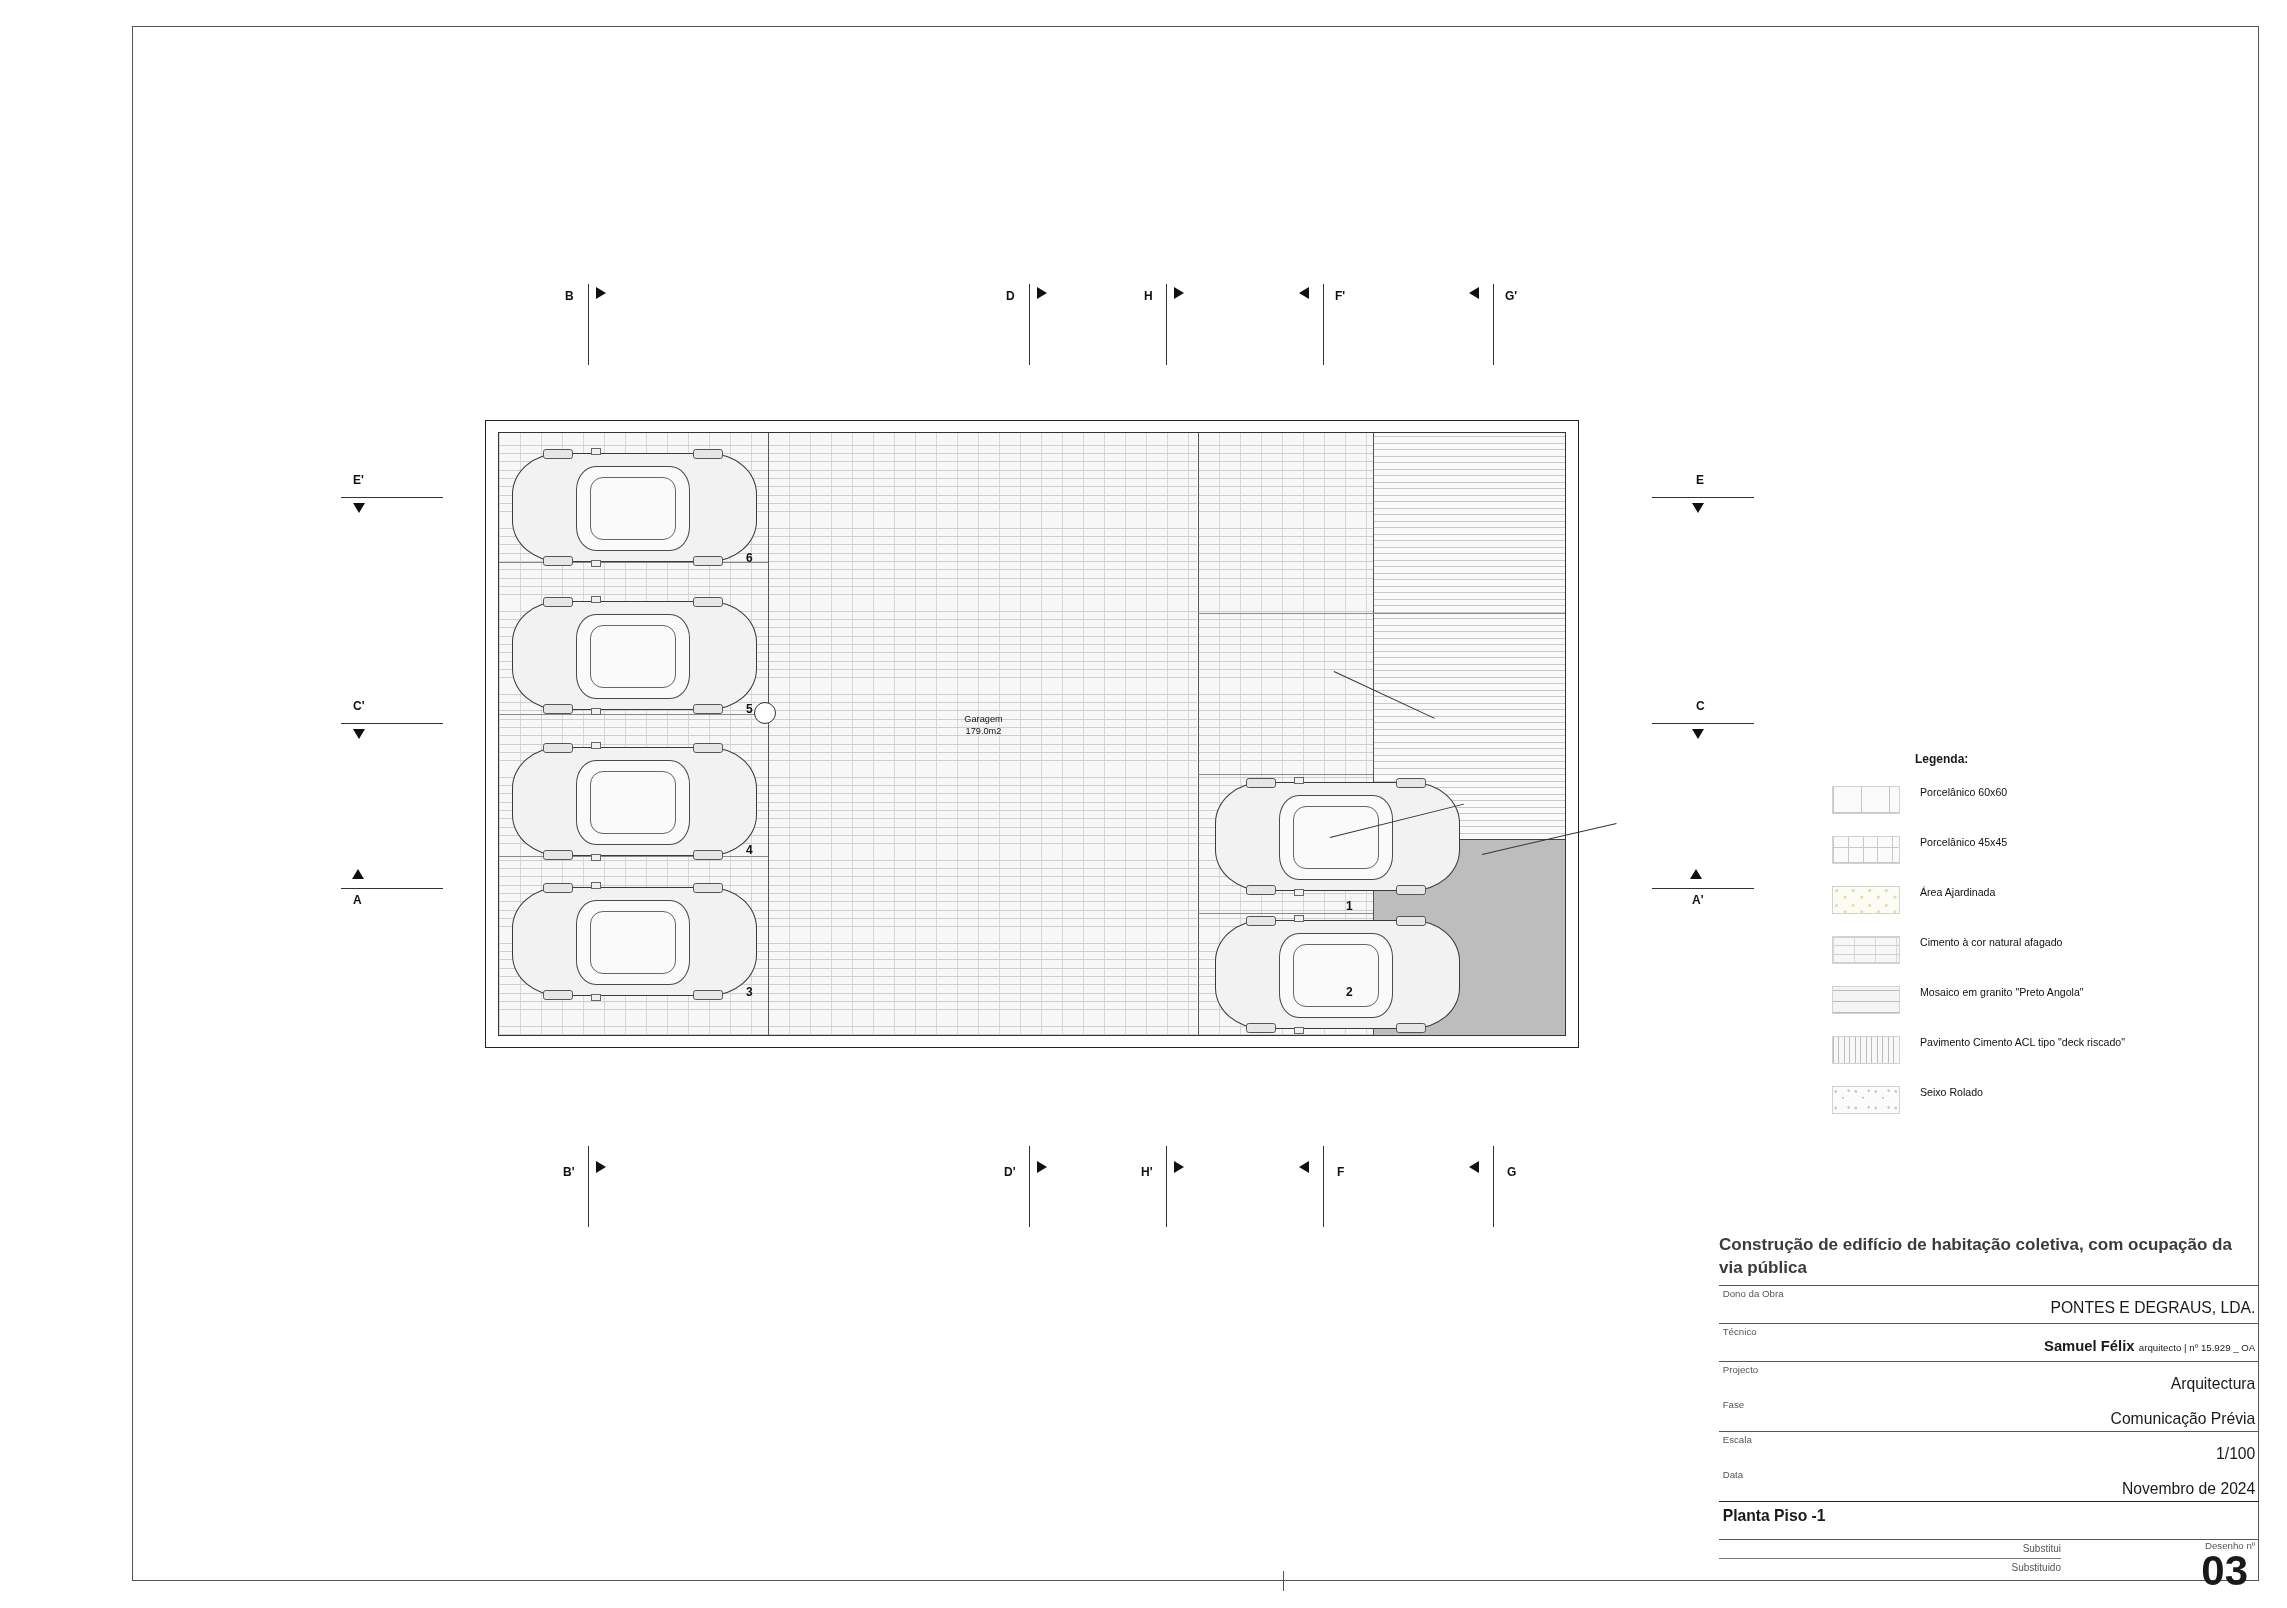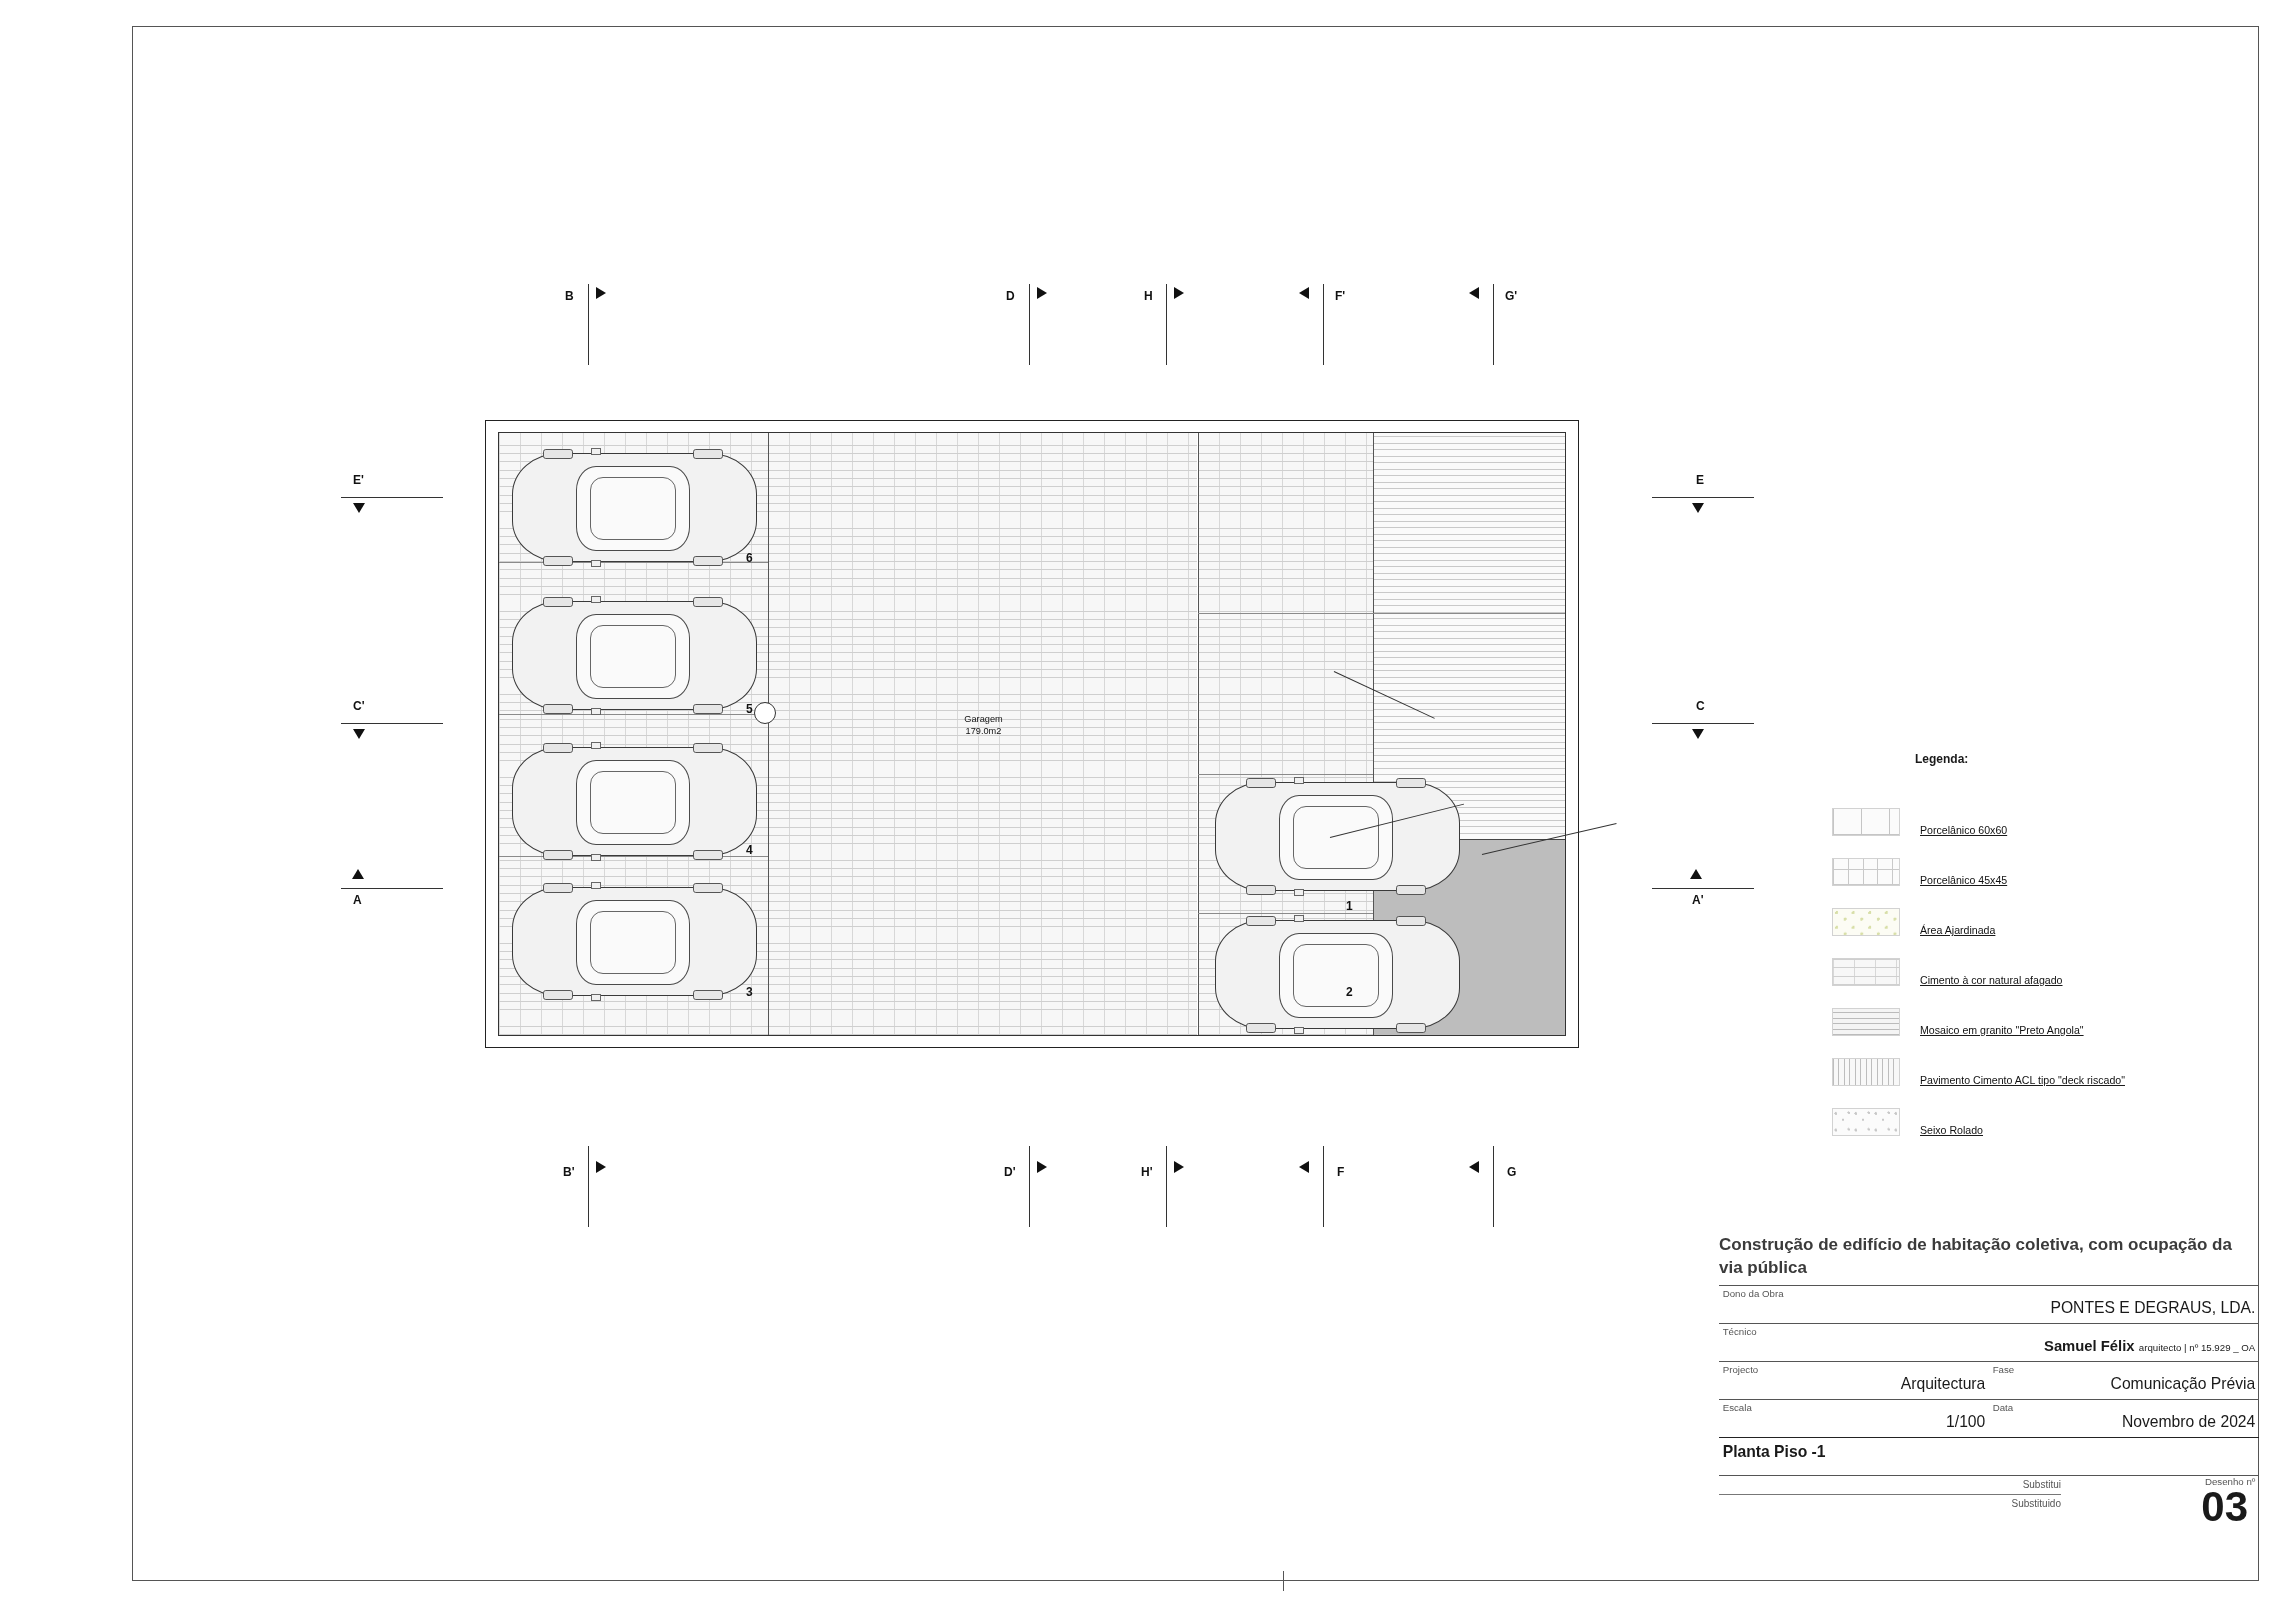--- a/index.html
+++ b/index.html
@@ -274,23 +274,22 @@
     width: 388px;
   }
   .legend-title {
     font-size: 12px;
     font-weight: 700;
     margin-bottom: 20px;
     margin-left: 83px;
   }
   .legend-row {
     display: flex;
-    align-items: flex-end;
+    align-items: flex-start;
     height: 50px;
-    text-decoration: underline;
   }
   .legend-swatch {
     width: 68px;
     height: 28px;
     border: 0.9px solid #d2d2d2;
     box-sizing: border-box;
     flex: 0 0 auto;
   }
   .legend-text {
     font-size: 10.6px;
@@ -322,21 +321,21 @@
     font-size: 9.7px;
     color: #555;
     padding: 1.8px 0 0 3.7px;
   }
   .tb-val {
     font-size: 15.7px;
     text-align: right;
     padding: 0 3.7px 3.7px 0;
   }
   .tb-val.bold { font-weight: 700; font-size: 14.8px; }
-  .tb-split { display: flex; }
+  .tb-split { display: flex; flex-direction: column; }
   .tb-split > div { flex: 1; position: relative; }
   .tb-small { font-size: 9.7px; font-weight: 400; }
   .tb-drawing-title {
     font-size: 15.7px;
     font-weight: 700;
     padding: 4.6px 0 5.5px 3.7px;
   }
   .tb-foot { display: flex; align-items: flex-start; }
   .tb-foot-left { flex: 1; }
   .tb-foot-left .line {

